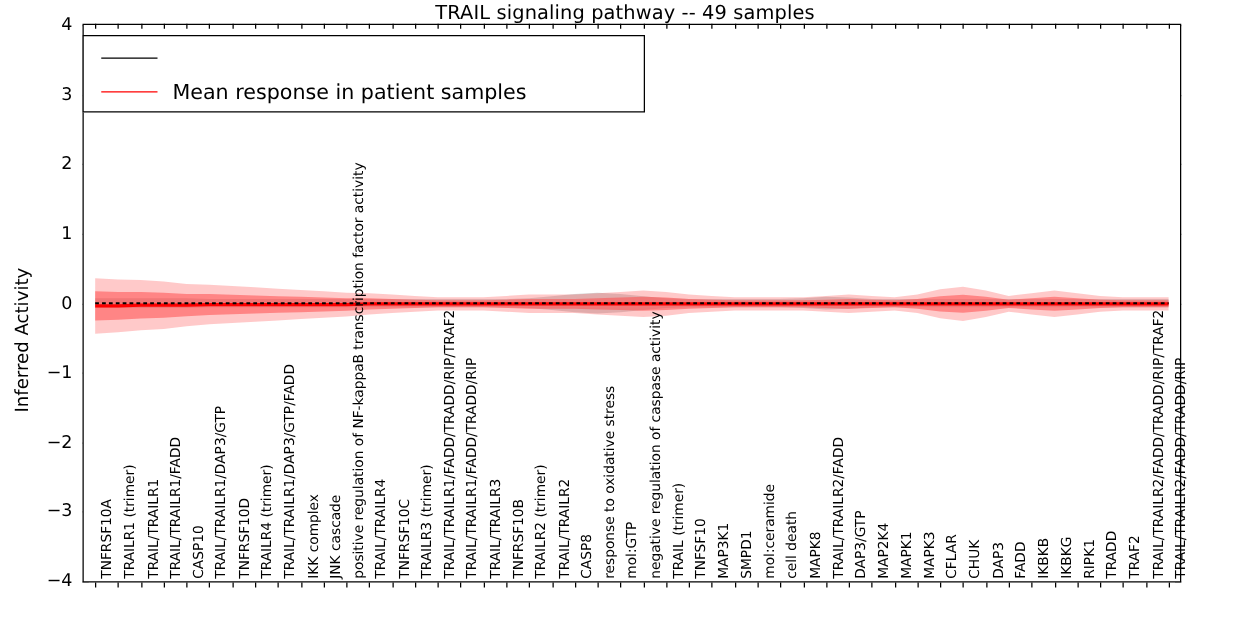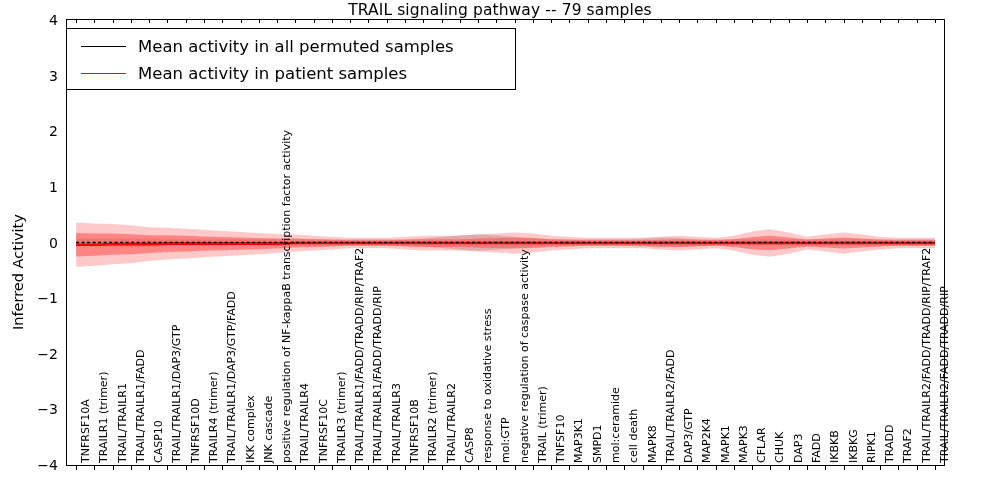--- a/index.html
+++ b/index.html
@@ -61,21 +61,21 @@
   .legend-text{font-size:16.5px;white-space:nowrap;}
 
   
   svg.data-layer{position:absolute;left:0;top:0;}
 </style>
 </head>
 <body>
 
 <div id="root">
 
-  <div class="title">TRAIL signaling pathway -- 79 samples</div>
+  <div class="title">TRAIL signaling pathway -- 49 samples</div>
 
   <div id="ylabels">
       <div class="ytick-label" style="top: 465px; width: 54px;">−4</div>
       <div class="ytick-label" style="top: 409.375px; width: 54px;">−3</div>
       <div class="ytick-label" style="top: 353.75px; width: 54px;">−2</div>
       <div class="ytick-label" style="top: 298.125px; width: 54px;">−1</div>
       <div class="ytick-label" style="top: 242.5px; width: 54px;">0</div>
       <div class="ytick-label" style="top: 186.875px; width: 54px;">1</div>
       <div class="ytick-label" style="top: 131.25px; width: 54px;">2</div>
       <div class="ytick-label" style="top: 75.625px; width: 54px;">3</div>
@@ -262,21 +262,20 @@
       <div class="xtick-mark" style="left: 916.594px;"></div>
       <div class="xtick-mark top" style="left: 916.594px;"></div>
       <div class="xtick-mark" style="left: 934.865px;"></div>
       <div class="xtick-mark top" style="left: 934.865px;"></div>
     </div>
 
 
   <div class="legend">
     <div class="legend-row">
       <span class="legend-swatch black"></span>
-      <span class="legend-text">Mean activity in all permuted samples</span>
     </div>
     <div class="legend-row">
       <span class="legend-swatch red"></span>
-      <span class="legend-text">Mean activity in patient samples</span>
+      <span class="legend-text">Mean response in patient samples</span>
     </div>
   </div>
 
 </div>
 
 </body></html>

